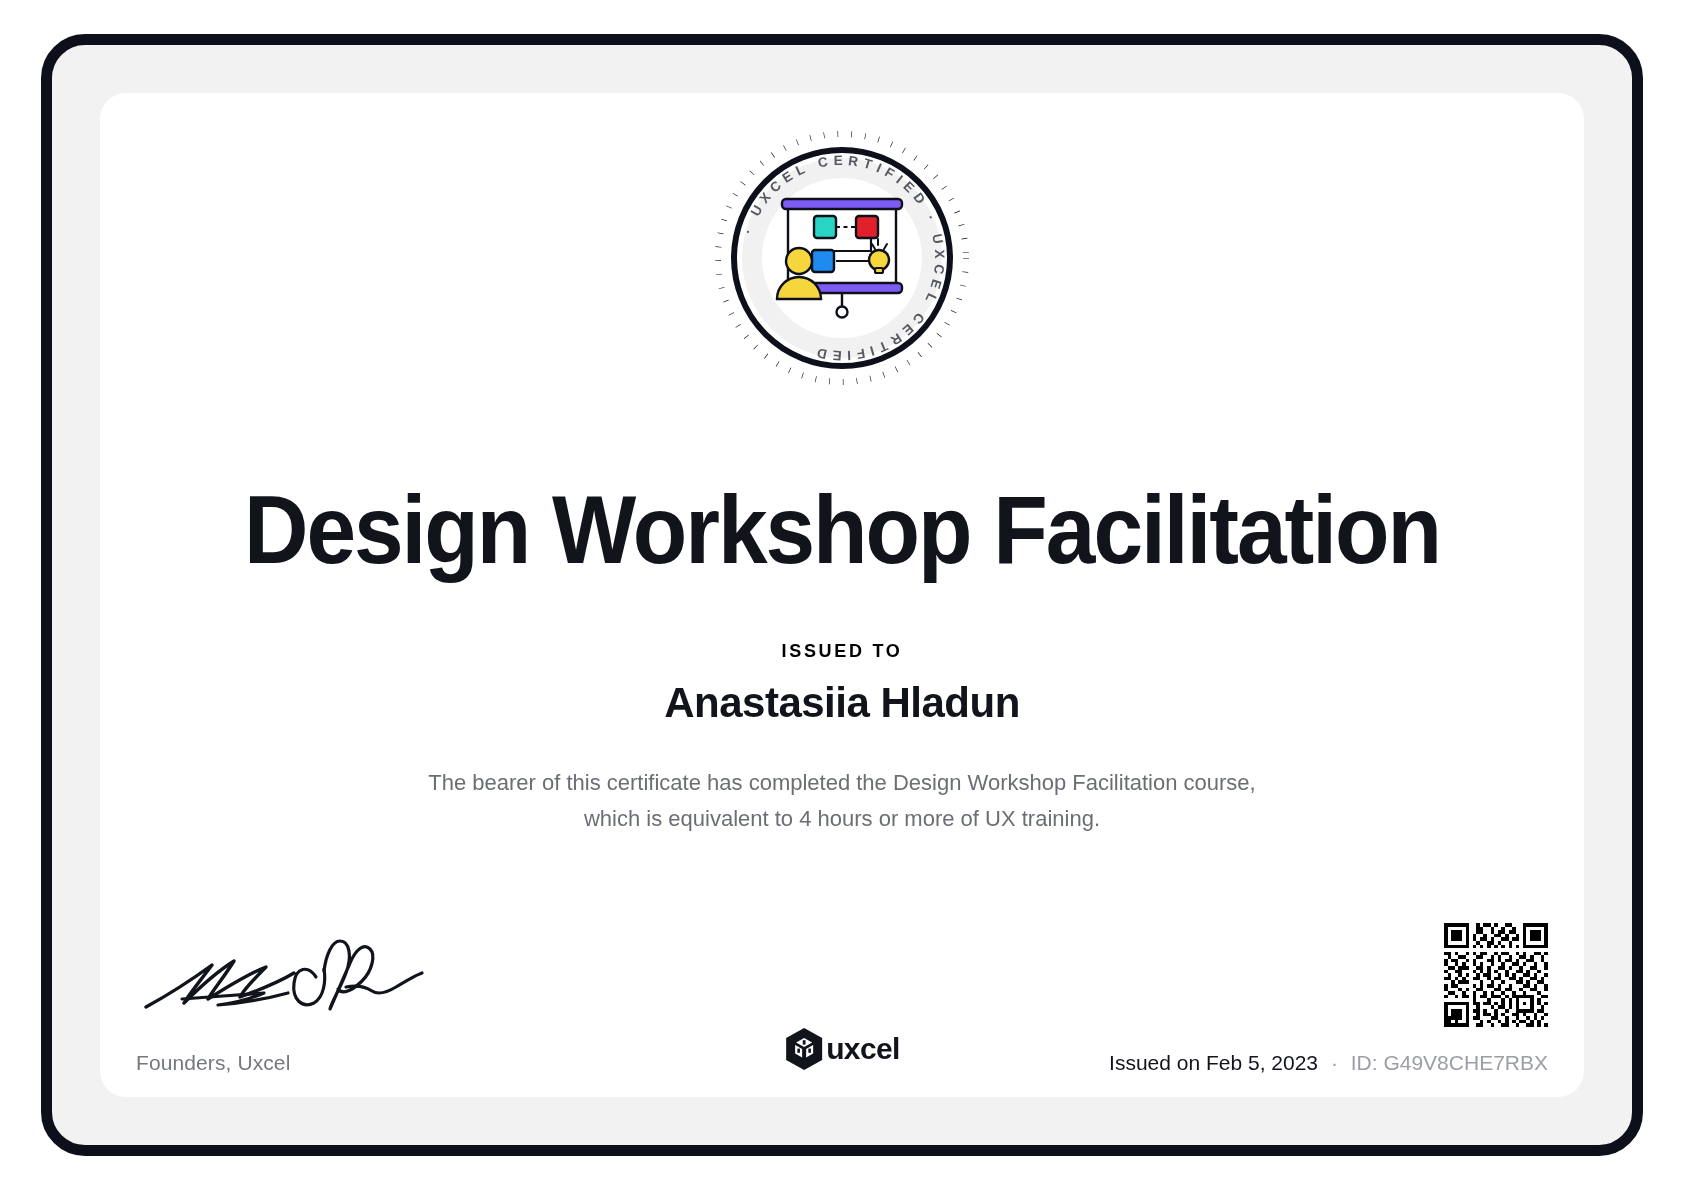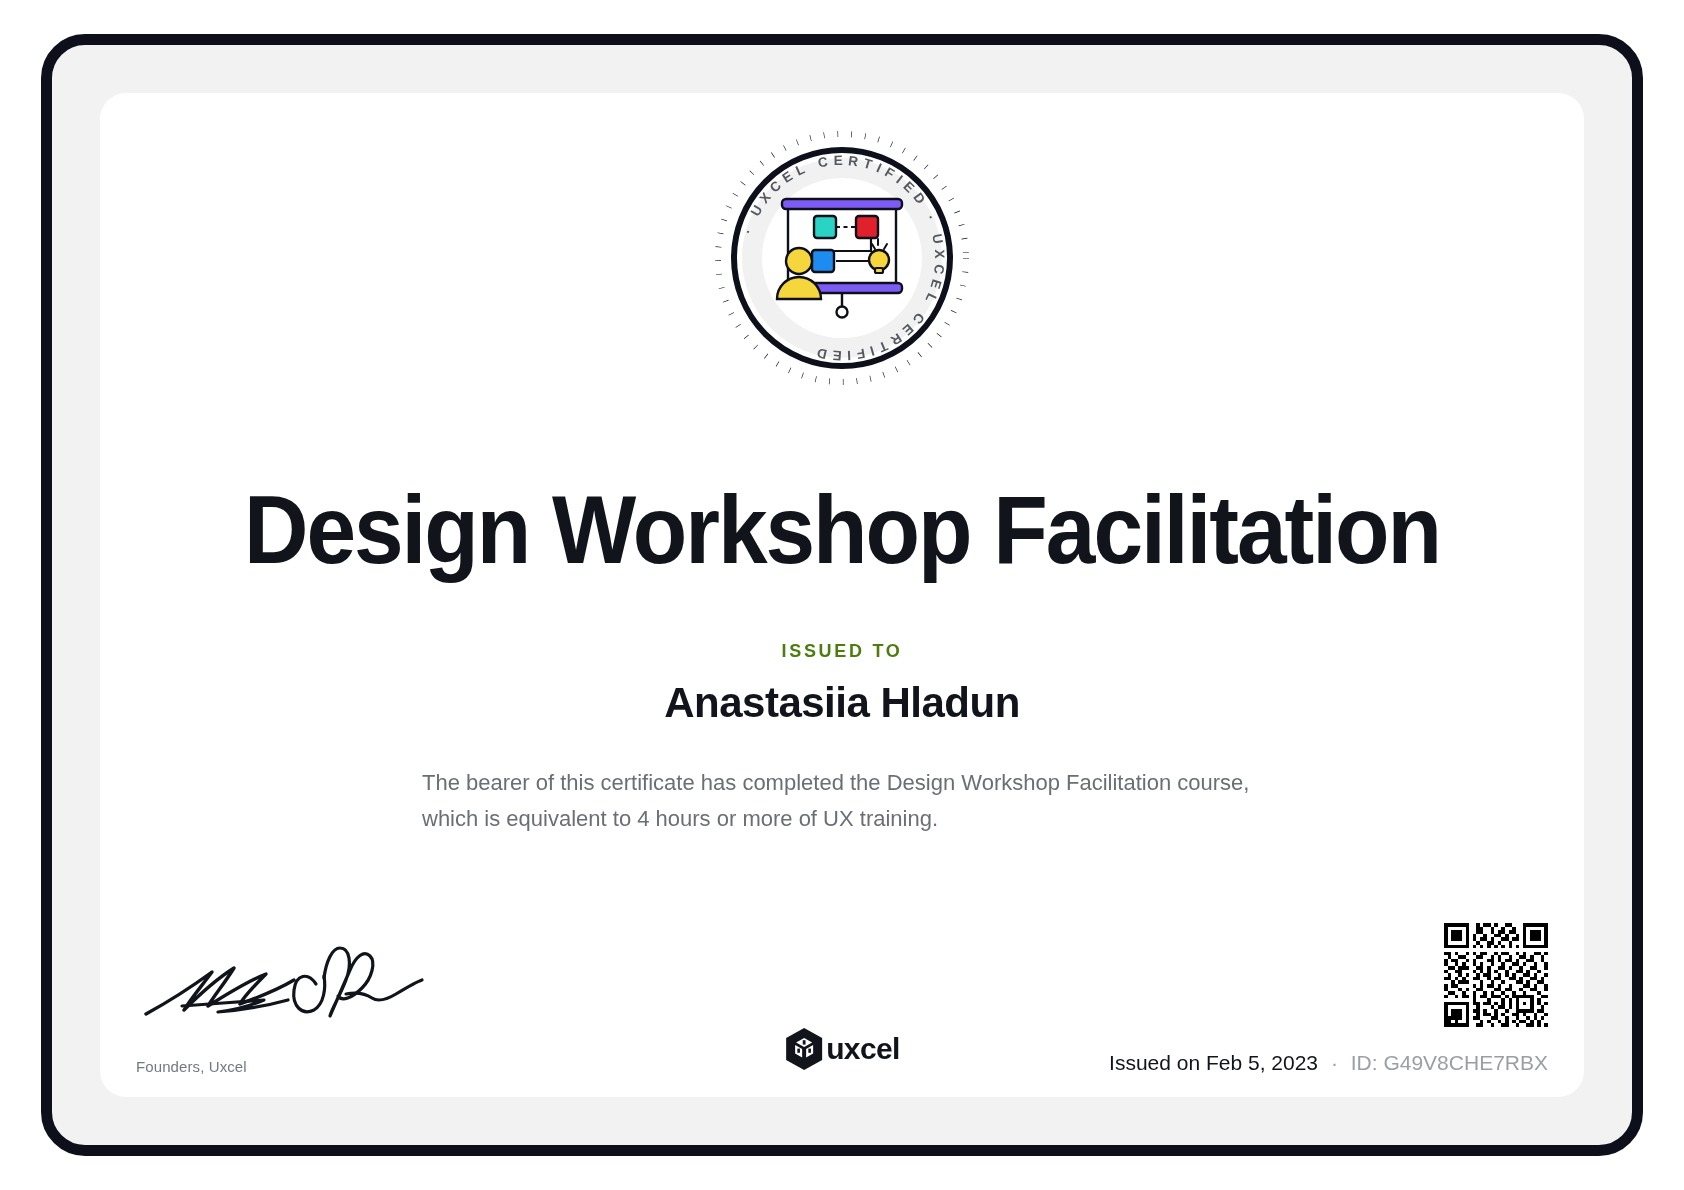--- a/index.html
+++ b/index.html
@@ -74,41 +74,41 @@
   }
 
   .issued-kicker {
     position: absolute;
     left: 0; right: 0;
     top: 548px;
     text-align: center;
     font-size: 18px;
     font-weight: 600;
     letter-spacing: 2.7px;
-    color: #4d7c0f;
+    color: #000000;
   }
 
   .recipient-name {
     position: absolute;
     left: 0; right: 0;
     top: 586px;
     text-align: center;
     font-size: 42px;
     font-weight: 700;
     letter-spacing: -0.5px;
     color: #12141c;
   }
 
   .description {
     position: absolute;
     left: 50%;
     transform: translateX(-50%);
     top: 672px;
     width: 840px;
-    text-align: left;
+    text-align: center;
     font-size: 22px;
     line-height: 1.62;
     color: #6b6e75;
   }
 
   
   .footer {
     position: absolute;
     left: 0; right: 0;
     bottom: 22px;
@@ -117,21 +117,21 @@
 
   .sig-block {
     position: absolute;
     left: 36px;
     bottom: 0;
     width: 340px;
   }
   .sig-svg { display: block; width: 290px; height: 82px; margin-left: 2px; }
   .sig-label {
     margin-top: 32px;
-    font-size: 15px;
+    font-size: 21px;
     color: #757880;
     letter-spacing: 0.1px;
   }
 
   .logo-block {
     position: absolute;
     left: 50%;
     transform: translateX(-50%);
     bottom: 4px;
     display: flex;

